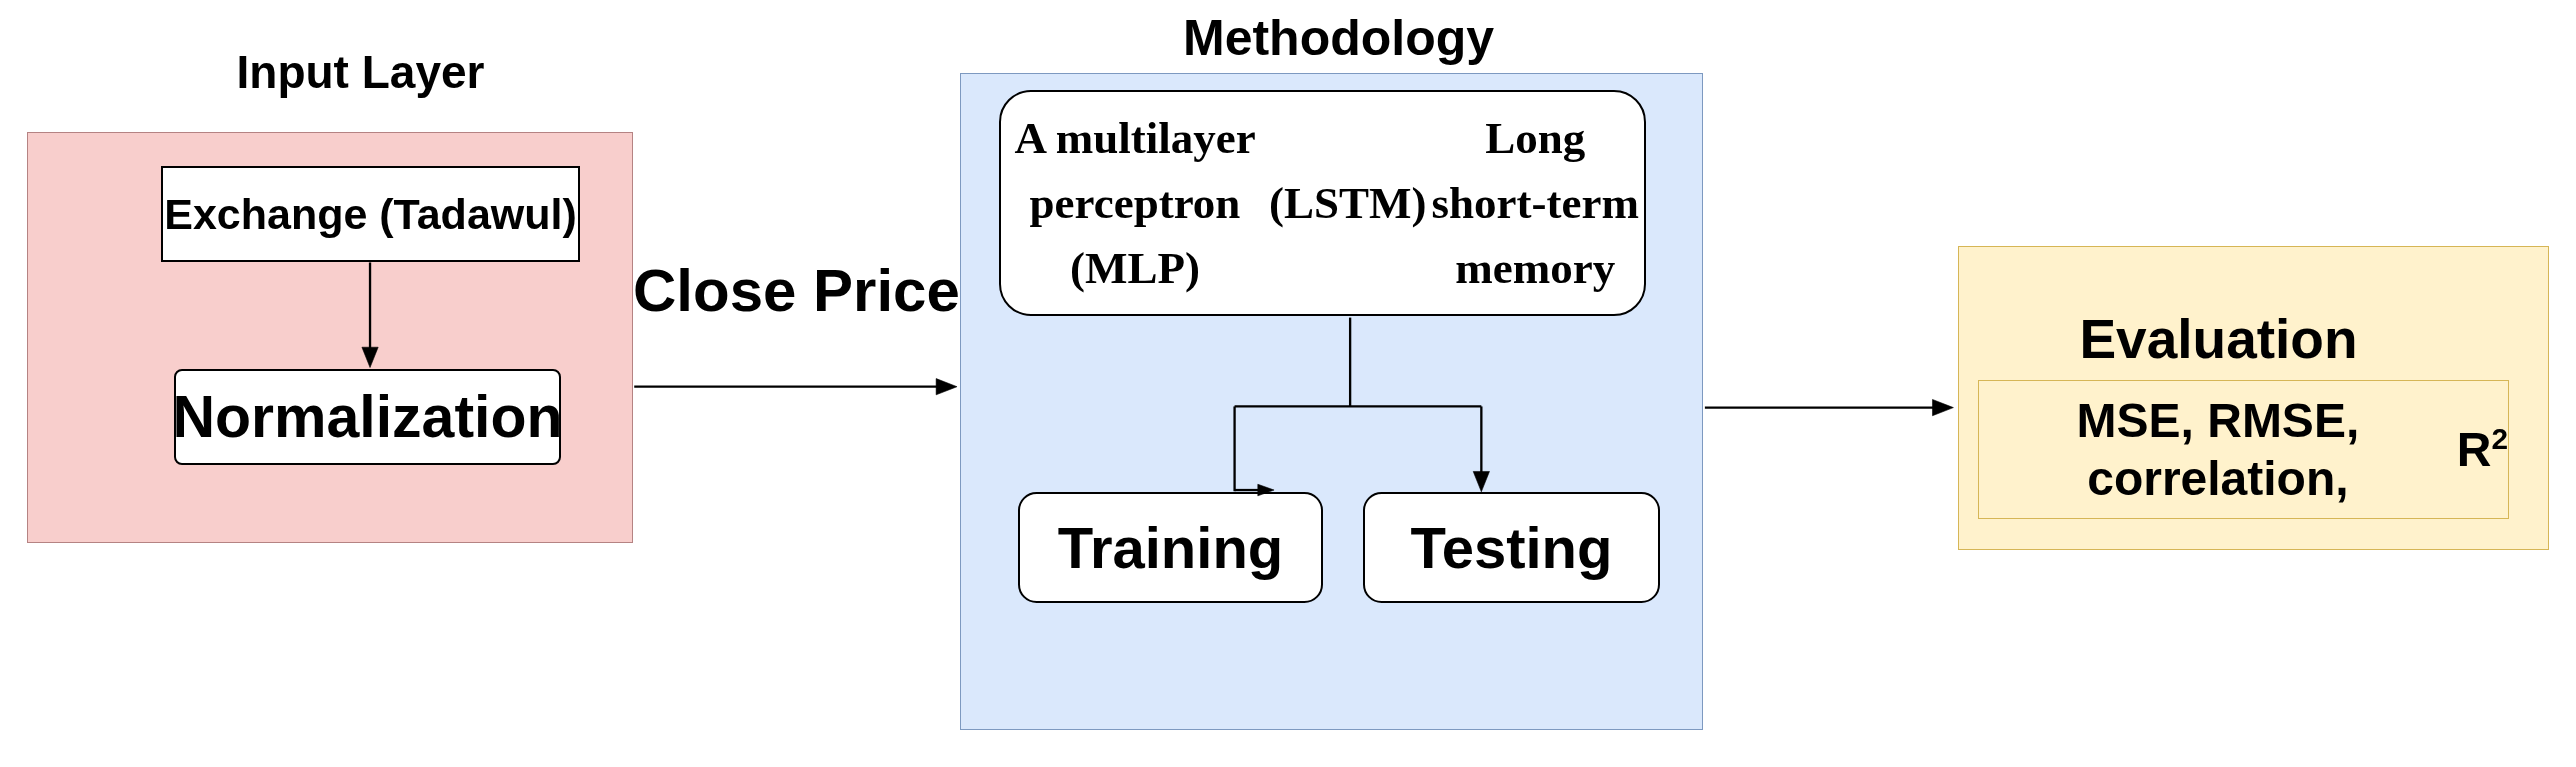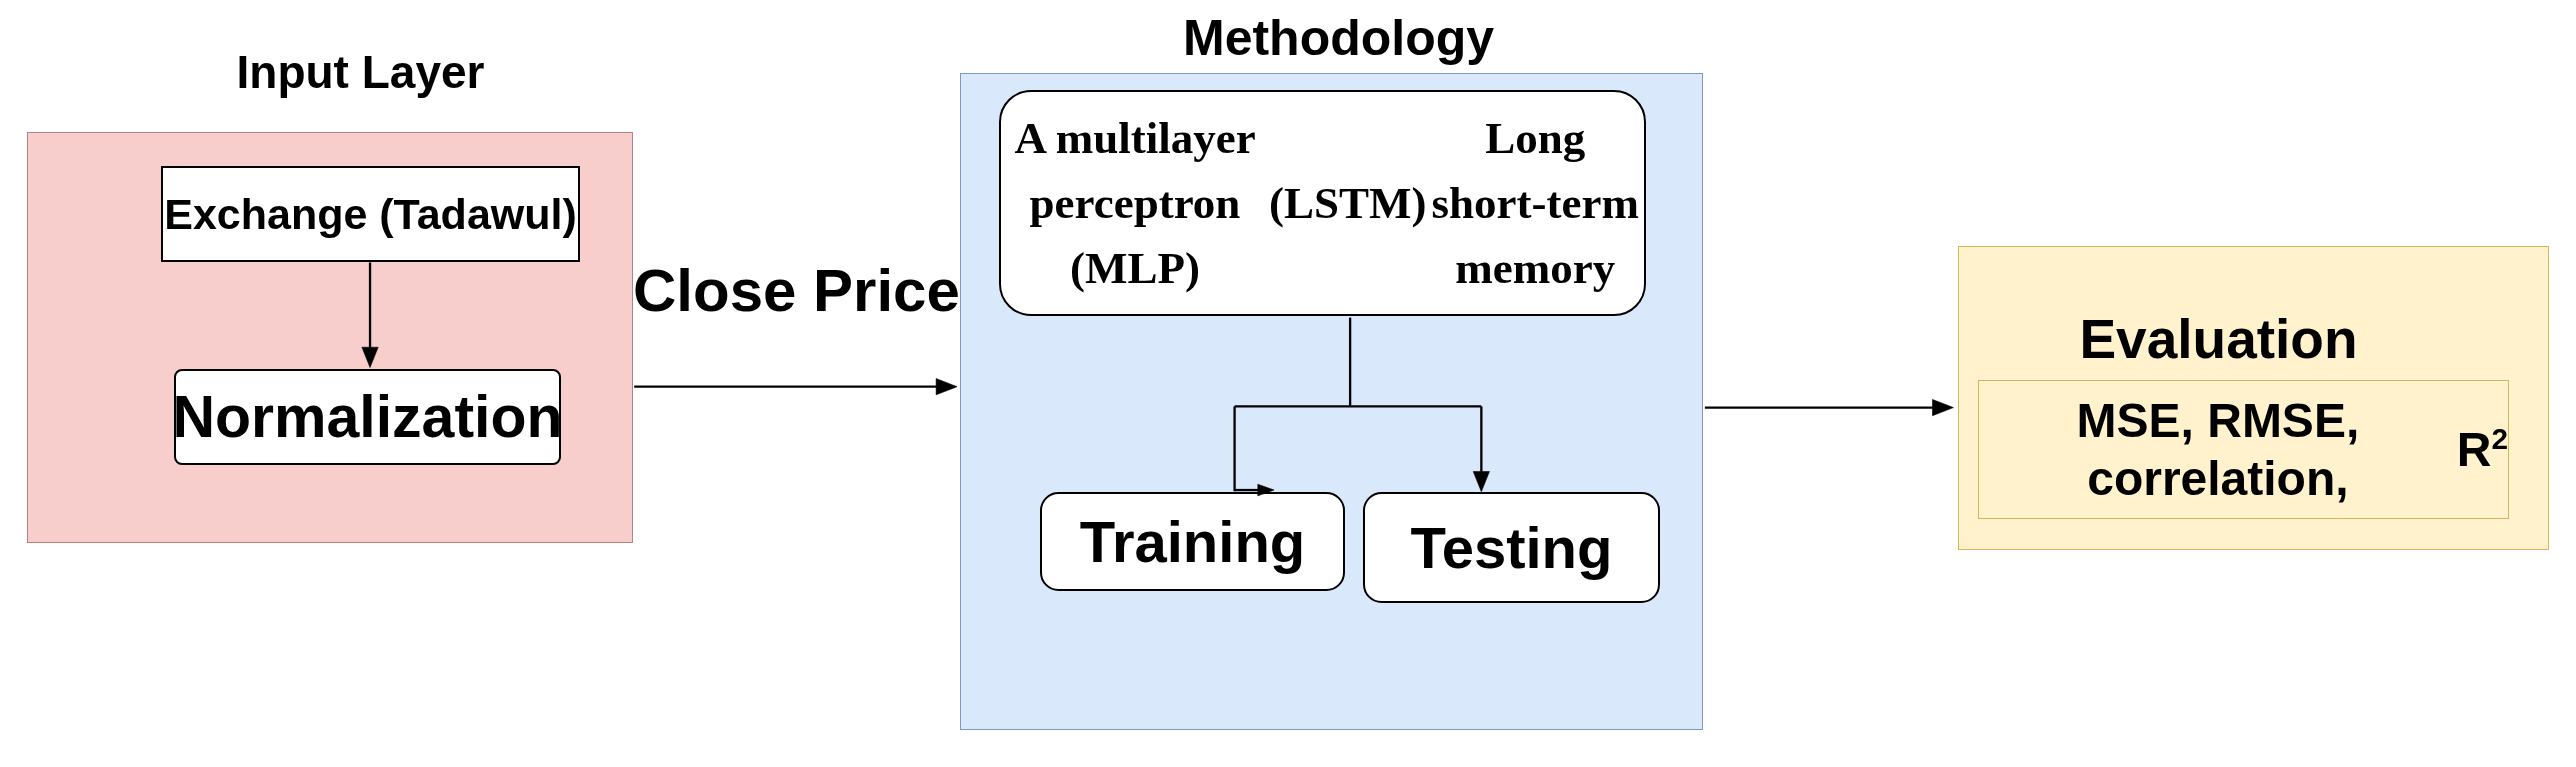--- a/index.html
+++ b/index.html
@@ -58,21 +58,21 @@
   }
   .n-exchange{left:161px;top:166px;width:419px;height:96px;font-size:43px;}
   .n-norm{left:174px;top:369px;width:387px;height:96px;font-size:59px;border-radius:8px;}
   .n-model{
     left:999px;top:90px;width:647px;height:226px;
     border-radius:32px;
     font-family:"Liberation Serif","DejaVu Serif",serif;
     font-size:45px;line-height:65px;
     flex-direction:row;
   }
-  .n-training{left:1040px;top:492px;width:305px;height:99px;font-size:58px;border-radius:18.6px;}
+  .n-training{left:1018px;top:492px;width:305px;height:111px;font-size:58px;border-radius:18.6px;}
   .n-testing{left:1363px;top:492px;width:297px;height:111px;font-size:58px;border-radius:18.6px;}
   .edge-label{
     position:absolute;
     left:633px;top:256px;width:325px;
     text-align:center;
     font-size:60px;font-weight:700;
     white-space:nowrap;
     color:var(--text);
   }
   .eval-title{

